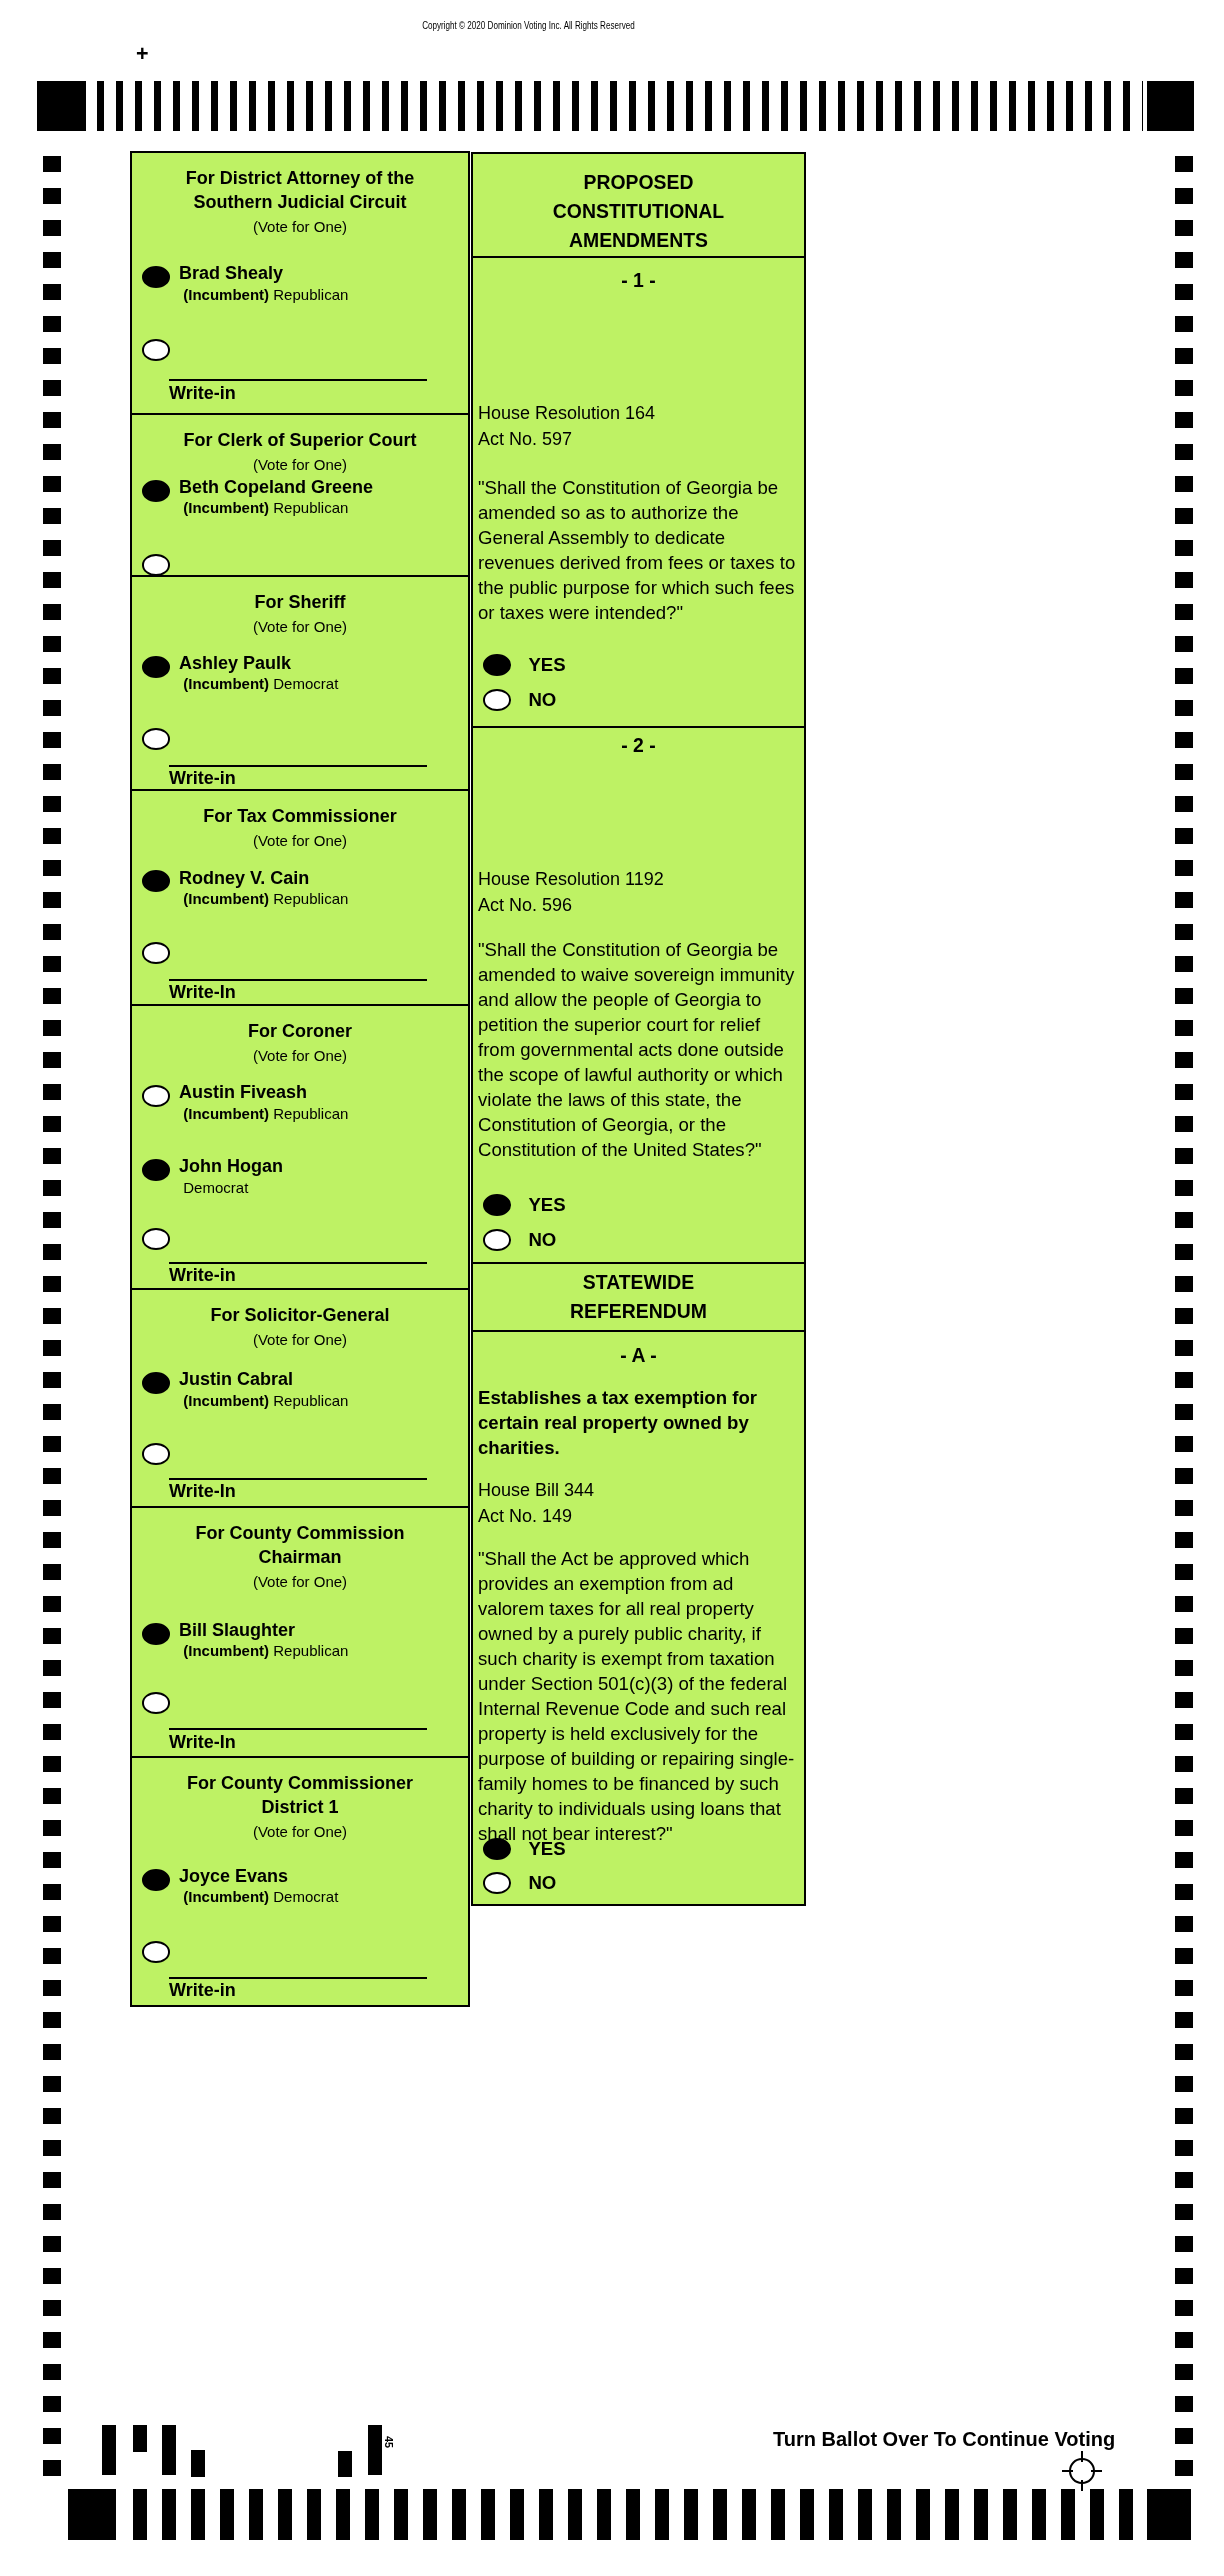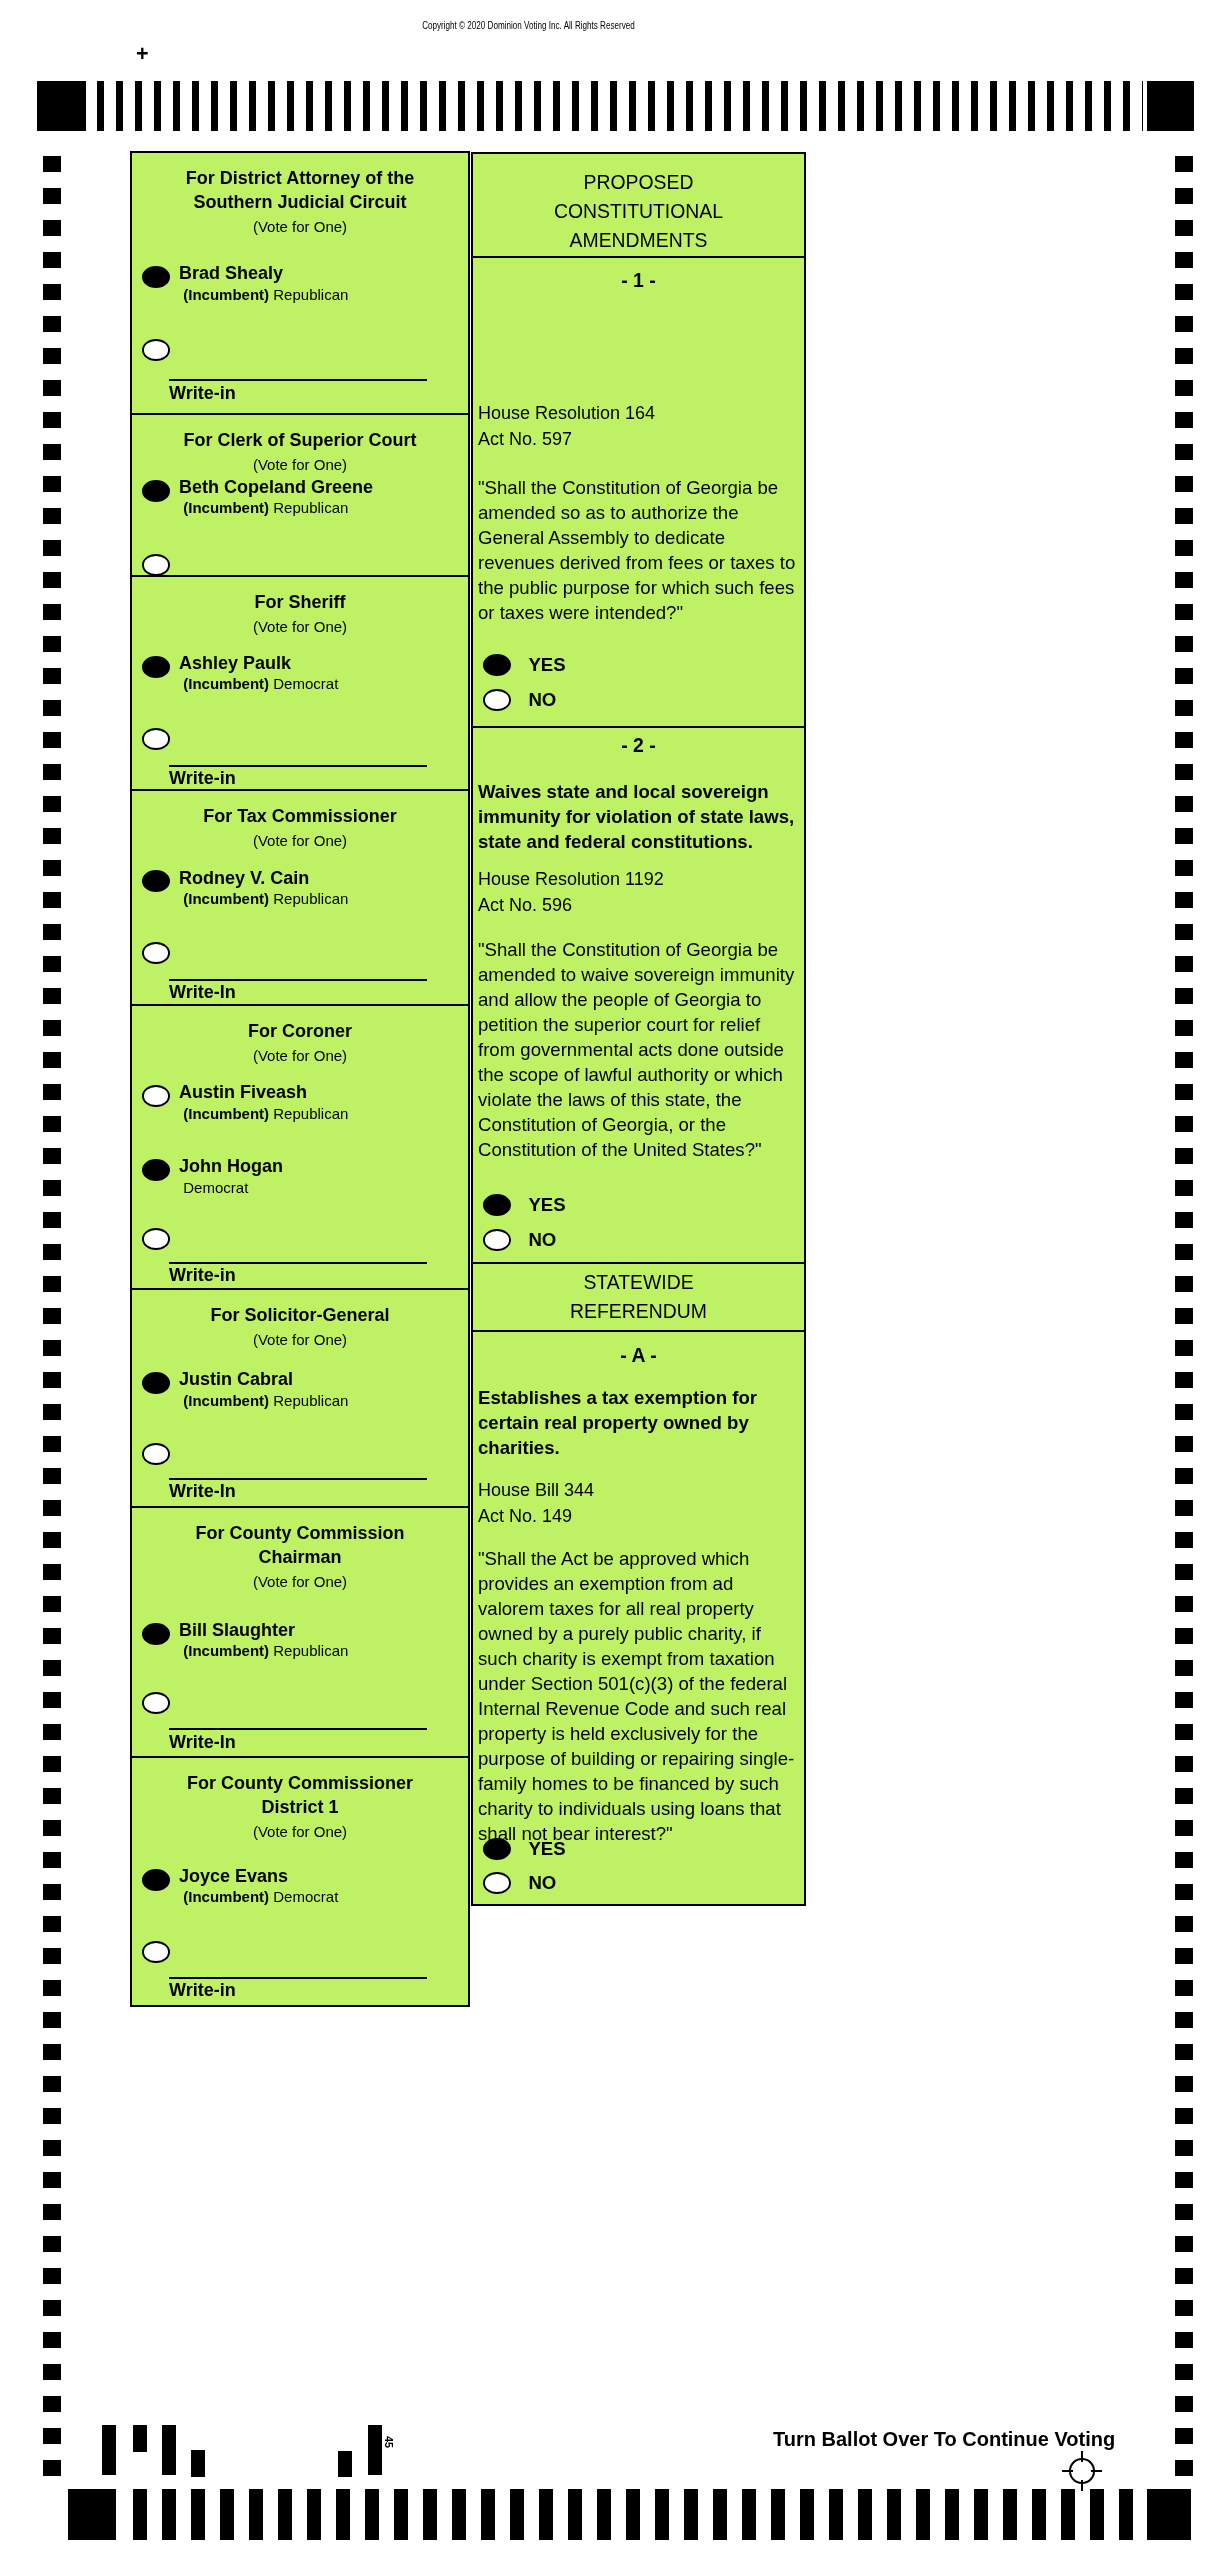--- a/index.html
+++ b/index.html
@@ -42,21 +42,21 @@
   .oval{display:inline-block;width:24.4px;height:18px;border:2.2px solid #000;border-radius:50%;
         background:#fff;flex:none;box-sizing:content-box}
   .oval.filled{background:#000}
   .cinfo{margin-left:8.6px;margin-top:-2.9px}
   .cname{font-weight:bold;font-size:18px;line-height:21px;white-space:nowrap}
   .cdetail{font-size:15px;line-height:18px;margin-left:4.3px;margin-top:1.4px;white-space:nowrap}
   .inc{font-weight:bold}
   .wline{position:absolute;left:37px;width:258px;border-top:2.2px solid #000}
   .wlabel{position:absolute;left:37px;font-weight:bold;font-size:18px}
   
-  .mhead{text-align:center;font-weight:normal;font-size:19.4px;line-height:29px;padding-top:14.3px}
+  .mhead{text-align:center;font-weight:bold;font-size:19.4px;line-height:29px;padding-top:14.3px}
   .msec{position:relative;box-sizing:border-box}
   .bt{border-top:2.2px solid #000}
   .mnum{position:absolute;left:0;width:100%;text-align:center;font-weight:bold;font-size:19.4px}
   .msummary{position:absolute;left:5px;width:324px;font-weight:bold;font-size:18.6px;line-height:25px}
   .mauth{position:absolute;left:5px;font-size:18px;line-height:26px}
   .mquestion{position:absolute;left:5px;width:324px;font-size:18.6px;line-height:25px}
   .choice{position:absolute;left:10px;display:flex;align-items:center}
   .choice .oval{margin-right:17px}
   .choice-label{font-weight:bold;font-size:18.6px}
 </style>
@@ -259,21 +259,20 @@
         <span class="choice-label">YES</span>
       </div>
       <div class="choice" style="top:431px">
         <span class="oval"></span>
         <span class="choice-label">NO</span>
       </div>
     </div>
 
     <div class="msec bt" style="height:536px">
       <div class="mnum" style="top:5.7px">- 2 -</div>
-      <div class="msummary" style="top:51px">Waives state and local sovereign immunity for violation of state laws, state and federal constitutions.</div>
       <div class="mauth" style="top:138px">
         <div>House Resolution 1192</div>
         <div>Act No. 596</div>
       </div>
       <div class="mquestion" style="top:209px">"Shall the Constitution of Georgia be amended to waive sovereign immunity and allow the people of Georgia to petition the superior court for relief from governmental acts done outside the scope of lawful authority or which violate the laws of this state, the Constitution of Georgia, or the Constitution of the United States?"</div>
       <div class="choice" style="top:466px">
         <span class="oval filled"></span>
         <span class="choice-label">YES</span>
       </div>
       <div class="choice" style="top:501px">

